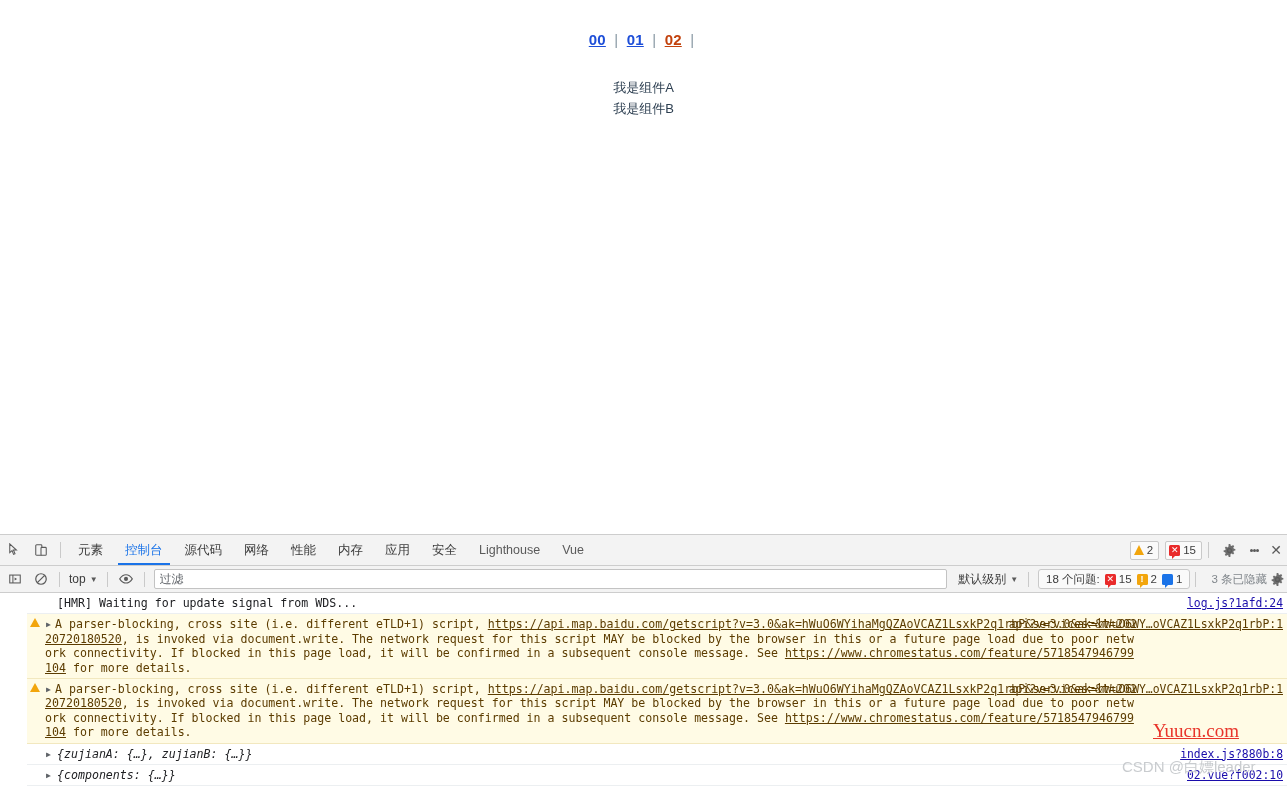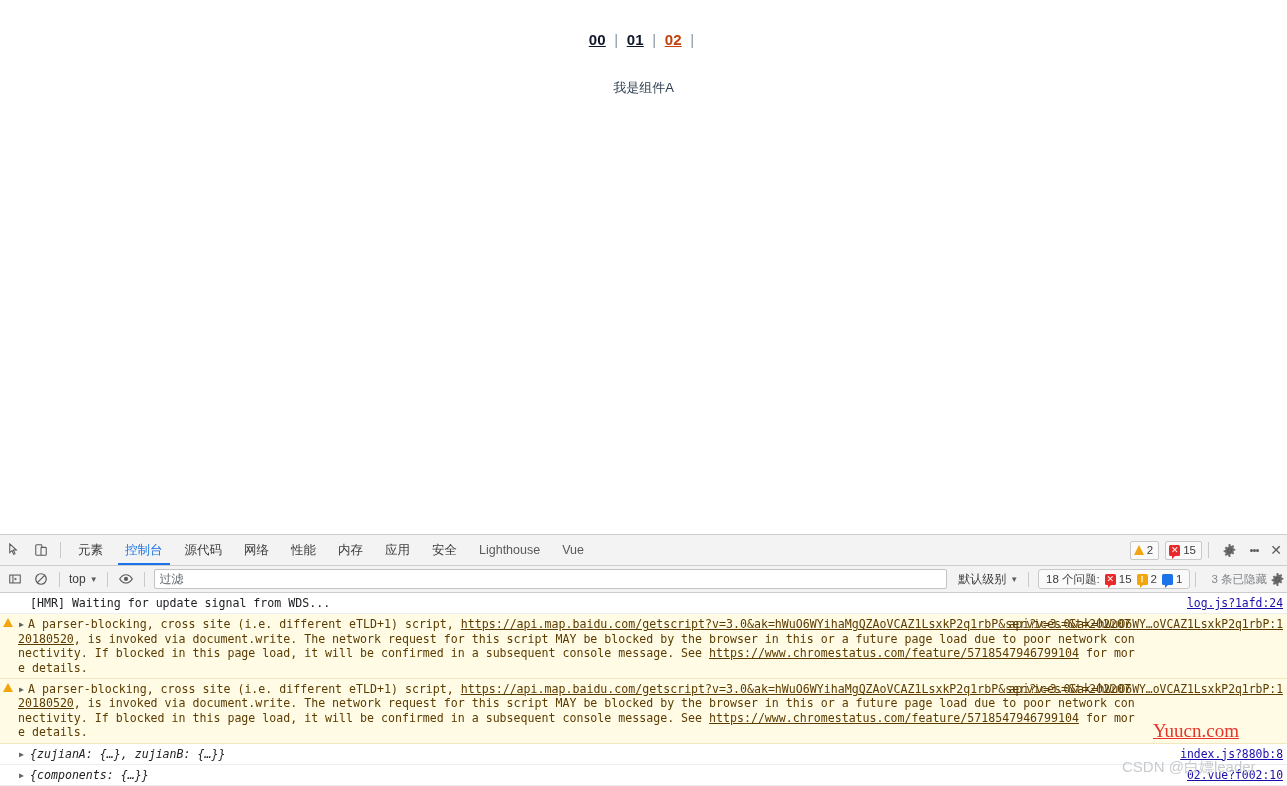--- a/index.html
+++ b/index.html
@@ -22,21 +22,21 @@
     text-align: center;
     padding-top: 31px;
     font-size: 15px;
     font-family: "Liberation Sans", sans-serif;
     color: #2c3e50;
     letter-spacing: 0.2px;
   }
   .nav a {
     text-decoration: underline;
     font-weight: bold;
-    color: #0f172a;
+    color: #1d4ed8;
   }
   .nav a.active { color: #c2410c; }
   .nav .sep { color: #8a9aa5; font-weight: normal; padding: 0 4px; }
 
   .comp-lines {
     text-align: center;
     margin-top: 29px;
     color: #2c3e50;
     font-size: 13px;
     line-height: 21px;
@@ -220,20 +220,21 @@
   }
   .issues-box .grp { display:flex; align-items:center; gap: 3px; }
   .hidden-note { font-size: 11.5px; color: #80868b; margin-left: 10px; white-space: nowrap; }
 
   
   .console-body {
     font-family: "DejaVu Sans Mono", monospace;
     font-size: 11.6px;
     line-height: 14.4px;
     color: #202124;
+    padding-left: 27px;
   }
   .msg {
     position: relative;
     border-bottom: 1px solid #eceff1;
     padding: 3px 150px 3px 18px;
     min-height: 14px;
   }
   .msg.warning { background: #fffbe5; border-bottom: 1px solid #f2e8bf; color: #5c3c00; }
   .msg .arrow {
     position: absolute; left: 19px; top: 4px;
@@ -292,20 +293,21 @@
       <a href="#">00</a>
       <span class="sep">|</span>
       <a href="#">01</a>
       <span class="sep">|</span>
       <a href="#" class="active">02</a>
       <span class="sep">|</span>
     </div>
 
     <div class="comp-lines">
       <div>我是组件A</div>
+      <div>我是组件B</div>
     </div>
 
   </div>
 
   <div class="devtools">
 
     <div class="dt-tabbar">
 
       <div class="dt-iconbtn" title="inspect">
         <svg width="14" height="14" viewBox="0 0 16 16">

